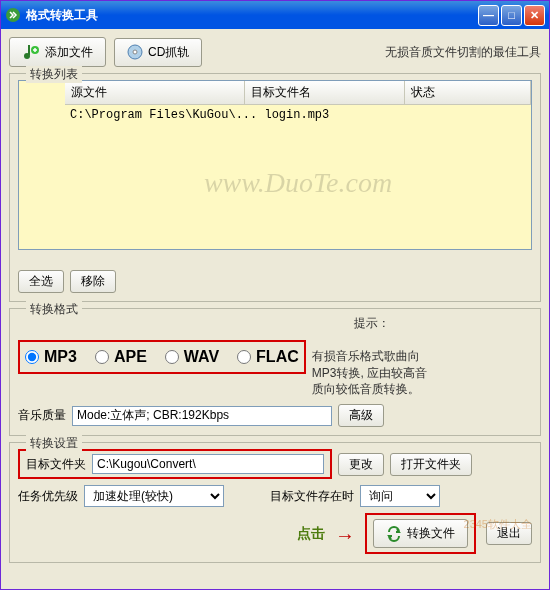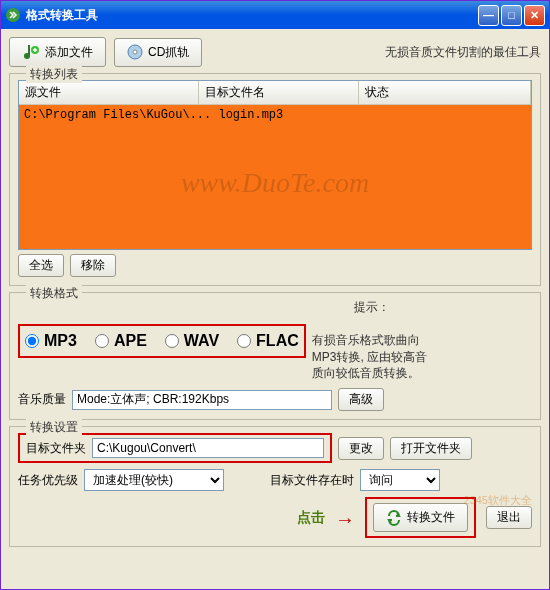--- a/index.html
+++ b/index.html
@@ -18,28 +18,28 @@
 .body { flex: 1; padding: 8px; display: flex; flex-direction: column; gap: 6px; }
 
 .toolbar { display: flex; align-items: center; gap: 8px; }
 .btn { background: linear-gradient(to bottom, #fdfdfd, #e8e8e0); border: 1px solid #9a9a8a; border-radius: 3px; padding: 5px 12px; display: inline-flex; align-items: center; gap: 5px; font-size: 12px; cursor: pointer; }
 .btn.small { padding: 2px 10px; }
 .toolbar .slogan { margin-left: auto; font-size: 12px; color: #333; }
 
 .fieldset { border: 1px solid #b8b8a8; padding: 6px 8px 8px; position: relative; }
 .fieldset .legend { position: absolute; top: -8px; left: 16px; background: #ece9d8; padding: 0 4px; font-size: 12px; color: #333; }
 
-.list { background: #f97316; border: 1px solid #7f9db9; height: 170px; display: flex; flex-direction: column; }
+.list { background: #fef9c3; border: 1px solid #7f9db9; height: 170px; display: flex; flex-direction: column; padding-left: 46px; }
 .list-header { display: flex; }
 .list-header .col { background: linear-gradient(to bottom, #fefefe, #e8e8e0); border-right: 1px solid #c8c8b8; border-bottom: 1px solid #c8c8b8; padding: 3px 6px; font-size: 12px; }
 .col.c1 { flex: 0 0 180px; } .col.c2 { flex: 0 0 160px; } .col.c3 { flex: 1; }
 .list-rows { flex: 1; font-family: "Courier New", monospace; font-size: 12px; padding: 3px 5px; position: relative; }
 .watermark { position: absolute; top: 50%; left: 50%; transform: translate(-50%,-30%); font-family: Georgia, serif; font-style: italic; font-size: 28px; color: rgba(0,0,0,0.15); pointer-events: none; white-space: nowrap; }
 
-.listbtns { display: flex; gap: 6px; margin-top: 4px; }
+.listbtns { display: flex; gap: 6px; margin-top: 20px; }
 
 .format-row { display: flex; align-items: center; gap: 6px; }
 .radios { display: flex; gap: 18px; border: 2px solid #d40000; padding: 6px 5px; align-items: center; }
 .radio-item { display: flex; align-items: center; gap: 5px; font-weight: bold; font-size: 16px; }
 input[type=radio] { width: 14px; height: 14px; cursor: pointer; }
 .hint { font-size: 12px; color: #333; max-width: 120px; line-height: 1.4; }
 .hint .ht { display: block; margin-bottom: 16px; text-align: center; }
 
 .quality-row { display: flex; align-items: center; gap: 6px; margin-top: 6px; }
 .quality-row label { font-size: 12px; text-align: right; }
@@ -48,21 +48,21 @@
 
 .settings-row { display: flex; align-items: center; gap: 6px; margin-bottom: 6px; }
 .settings-row .boxed { border: 2px solid #d40000; padding: 3px 6px; display: flex; align-items: center; gap: 6px; }
 .settings-row label { font-size: 12px; white-space: nowrap; }
 
 .bottom-row { display: flex; align-items: center; gap: 10px; margin-top: 4px; }
 .bottom-row .convert-box { border: 2px solid #d40000; padding: 4px 6px; display: inline-flex; }
 .annot { color: #4d7c0f; font-family: KaiTi, serif; font-size: 14px; margin-left: auto; font-weight: bold; }
 .arrow { color: #c00000; font-size: 20px; font-weight: bold; }
 
-.wm2345 { position: absolute; right: 8px; bottom: 38px; font-size: 11px; color: rgba(200,100,0,0.35); pointer-events: none; text-align: right; }
+.wm2345 { position: absolute; right: 8px; bottom: 30px; font-size: 11px; color: rgba(200,100,0,0.35); pointer-events: none; text-align: right; }
 
 svg { display: block; }
 </style>
 </head>
 <body>
 
 <div class="window">
 
   <div class="titlebar">
     <span class="appicon">

